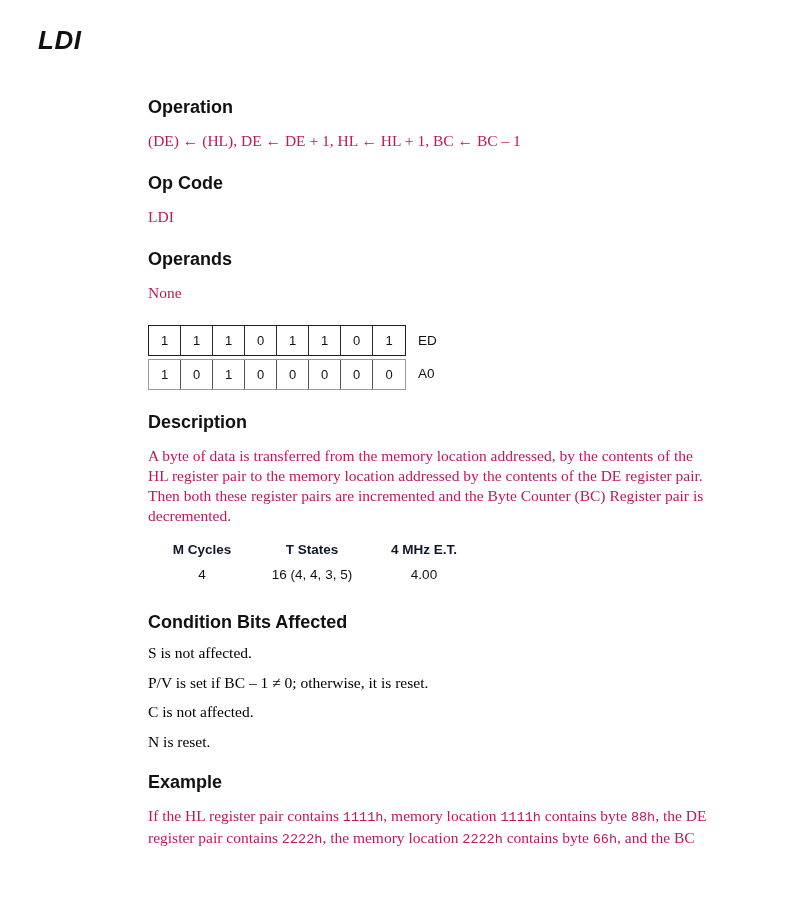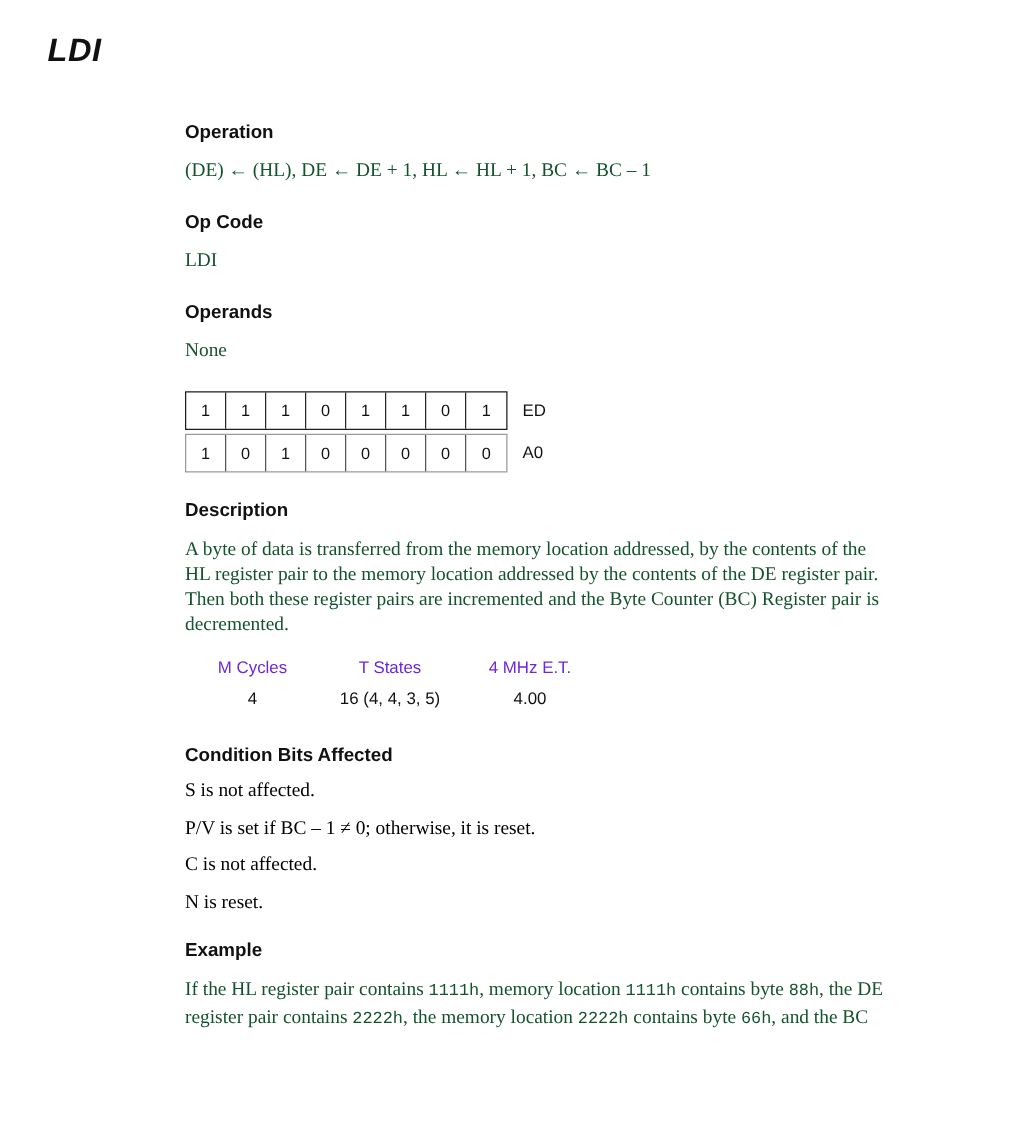--- a/index.html
+++ b/index.html
@@ -22,30 +22,30 @@
     letter-spacing: 0.5px;
     color: #111;
   }
   .content {
     margin-left: 148px;
     width: 608px;
   }
   h2.sec {
     font-family: "Liberation Sans", sans-serif;
     font-weight: bold;
-    font-size: 15px;
+    font-size: 18px;
     color: #111;
     margin: 22px 0 13px 0;
   }
   h2.sec.first { margin-top: 41px; }
   p.body {
     font-family: "Liberation Serif", serif;
     font-size: 15.5px;
     line-height: 20px;
-    color: #14532d;
+    color: #be185d;
     margin: 0 0 6px 0;
     white-space: pre-line;
   }
   .mono {
     font-family: "Liberation Mono", "DejaVu Sans Mono", monospace;
     font-size: 13.5px;
   }
   
   .bit-table { margin: 22px 0 10px 0; }
   .bit-row-wrap { display: flex; align-items: center; }
@@ -72,21 +72,21 @@
     margin-left: 12px;
   }
   
   .timing { margin: 14px 0 12px 0; border-collapse: collapse; }
   .timing th, .timing td {
     font-family: "Liberation Sans", sans-serif;
     font-size: 13.5px;
     text-align: center;
     padding: 2px 0 8px 0;
   }
-  .timing th { font-weight: normal; color: #6d28d9; text-align: center; }
+  .timing th { font-weight: bold; color: #0f172a; text-align: center; }
   .timing td { font-weight: normal; color: #111; }
   .timing .c1 { width: 108px; }
   .timing .c2 { width: 112px; }
   .timing .c3 { width: 112px; }
   
   p.cond {
     font-family: "Liberation Serif", serif;
     font-size: 15.5px;
     line-height: 17px;
     margin: 0 0 12.5px 0;

